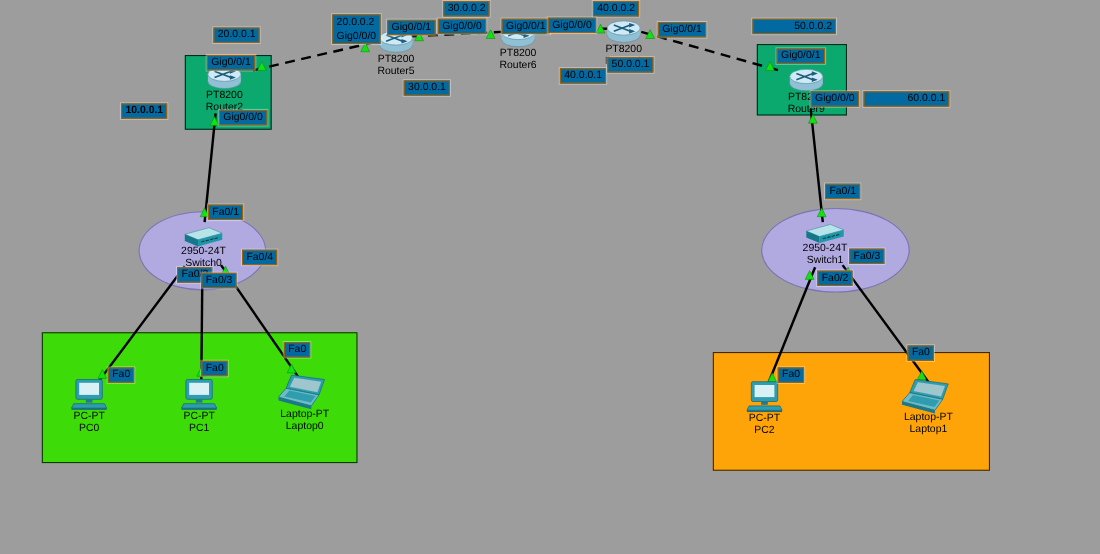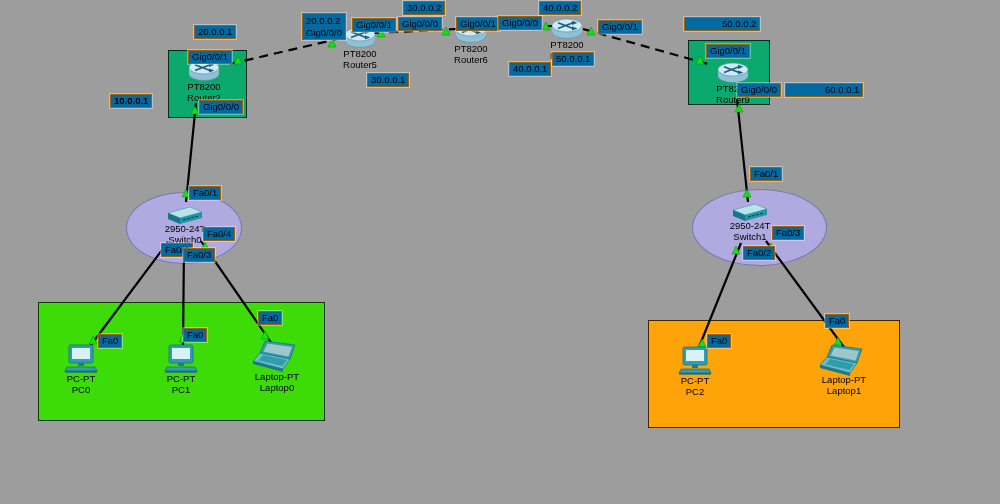--- a/index.html
+++ b/index.html
@@ -270,21 +270,21 @@
   <div class="plabel" style="left:398px;top:17px;">Gig0/0/0</div>
   <div class="plabel" style="left:456px;top:17px;">Gig0/0/1</div>
 
   <div class="plabel" style="left:498px;top:16px;">Gig0/0/0</div>
   <div class="plabel" style="left:598px;top:20px;">Gig0/0/1</div>
 
   <div class="plabel" style="left:706px;top:44px;">Gig0/0/1</div>
   <div class="plabel above" style="left:737px;top:83px;">Gig0/0/0</div>
 
   <div class="plabel" style="left:189px;top:186px;">Fa0/1</div>
-  <div class="plabel" style="left:203px;top:227px;">Fa0/4</div>
+  <div class="plabel" style="left:220px;top:227px;">Fa0/4</div>
   <div class="plabel" style="left:161px;top:243px;">Fa0/2</div>
   <div class="plabel above" style="left:183px;top:248px;">Fa0/3</div>
 
   <div class="plabel" style="left:750px;top:167px;">Fa0/1</div>
   <div class="plabel" style="left:772px;top:226px;">Fa0/3</div>
   <div class="plabel" style="left:743px;top:246px;">Fa0/2</div>
 
   <div class="plabel" style="left:98px;top:334px;">Fa0</div>
   <div class="plabel" style="left:183px;top:328px;">Fa0</div>
   <div class="plabel" style="left:258px;top:311px;">Fa0</div>

